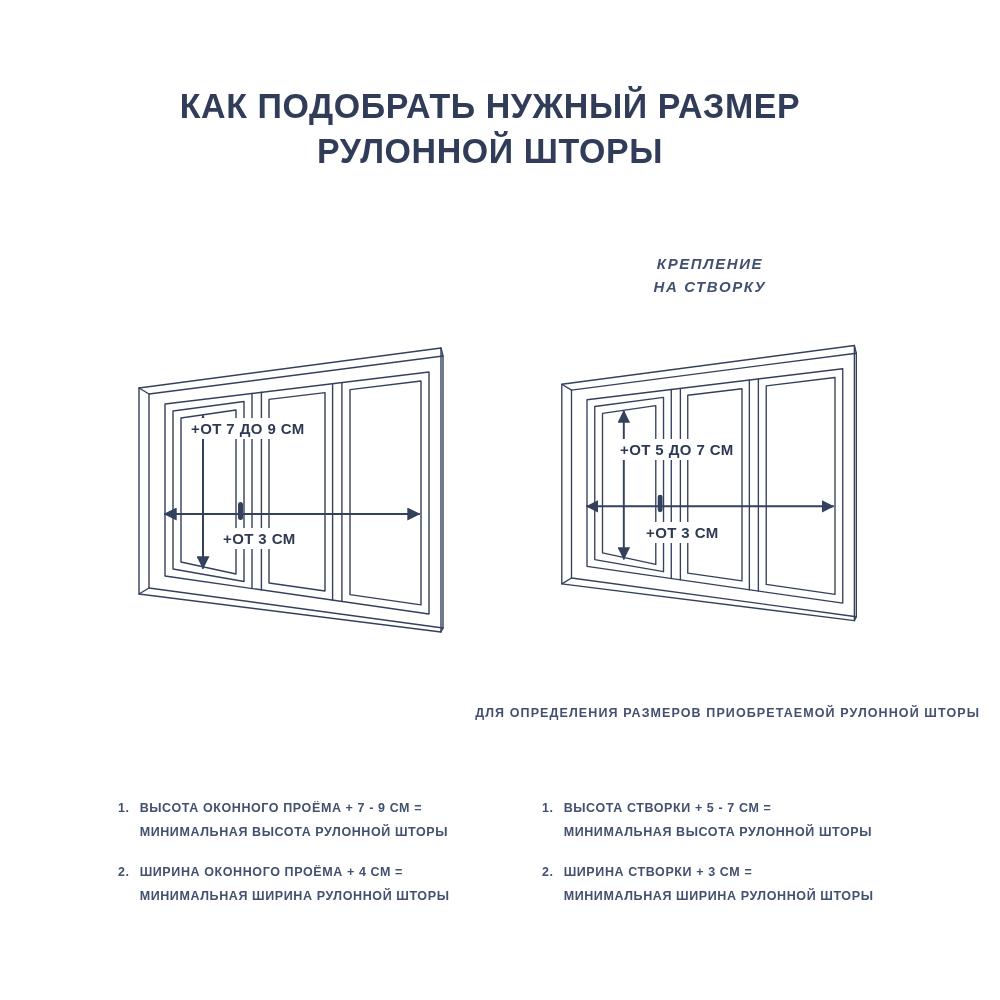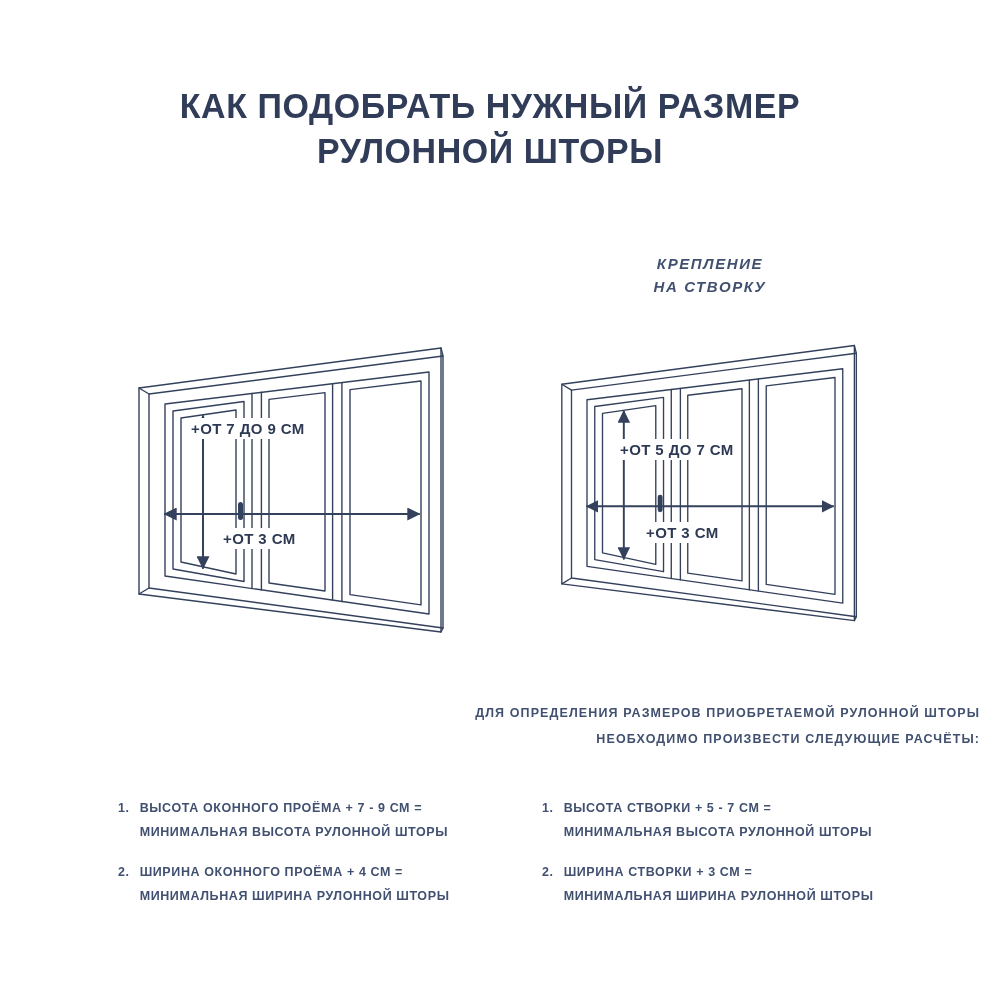--- a/index.html
+++ b/index.html
@@ -157,21 +157,20 @@
   <div class="window-wrap right-window">
     <svg class="window-svg" viewBox="0 0 320 300">
       <use href="#window-art"></use>
     </svg>
     <div class="measure-label height">+ОТ 5 ДО 7 СМ</div>
     <div class="measure-label width">+ОТ 3 СМ</div>
   </div>
 
   <div class="note">
     <div>ДЛЯ ОПРЕДЕЛЕНИЯ РАЗМЕРОВ ПРИОБРЕТАЕМОЙ РУЛОННОЙ ШТОРЫ</div>
-    <div>НЕОБХОДИМО ПРОИЗВЕСТИ СЛЕДУЮЩИЕ РАСЧЁТЫ:</div>
   </div>
 
   <div class="calc-col calc-left">
     <div class="calc-item">
       <span class="num">1.</span>
       <span class="txt">
         <span>ВЫСОТА ОКОННОГО ПРОЁМА + 7 - 9 СМ =</span><br>
         <span>МИНИМАЛЬНАЯ ВЫСОТА РУЛОННОЙ ШТОРЫ</span>
       </span>
     </div>

